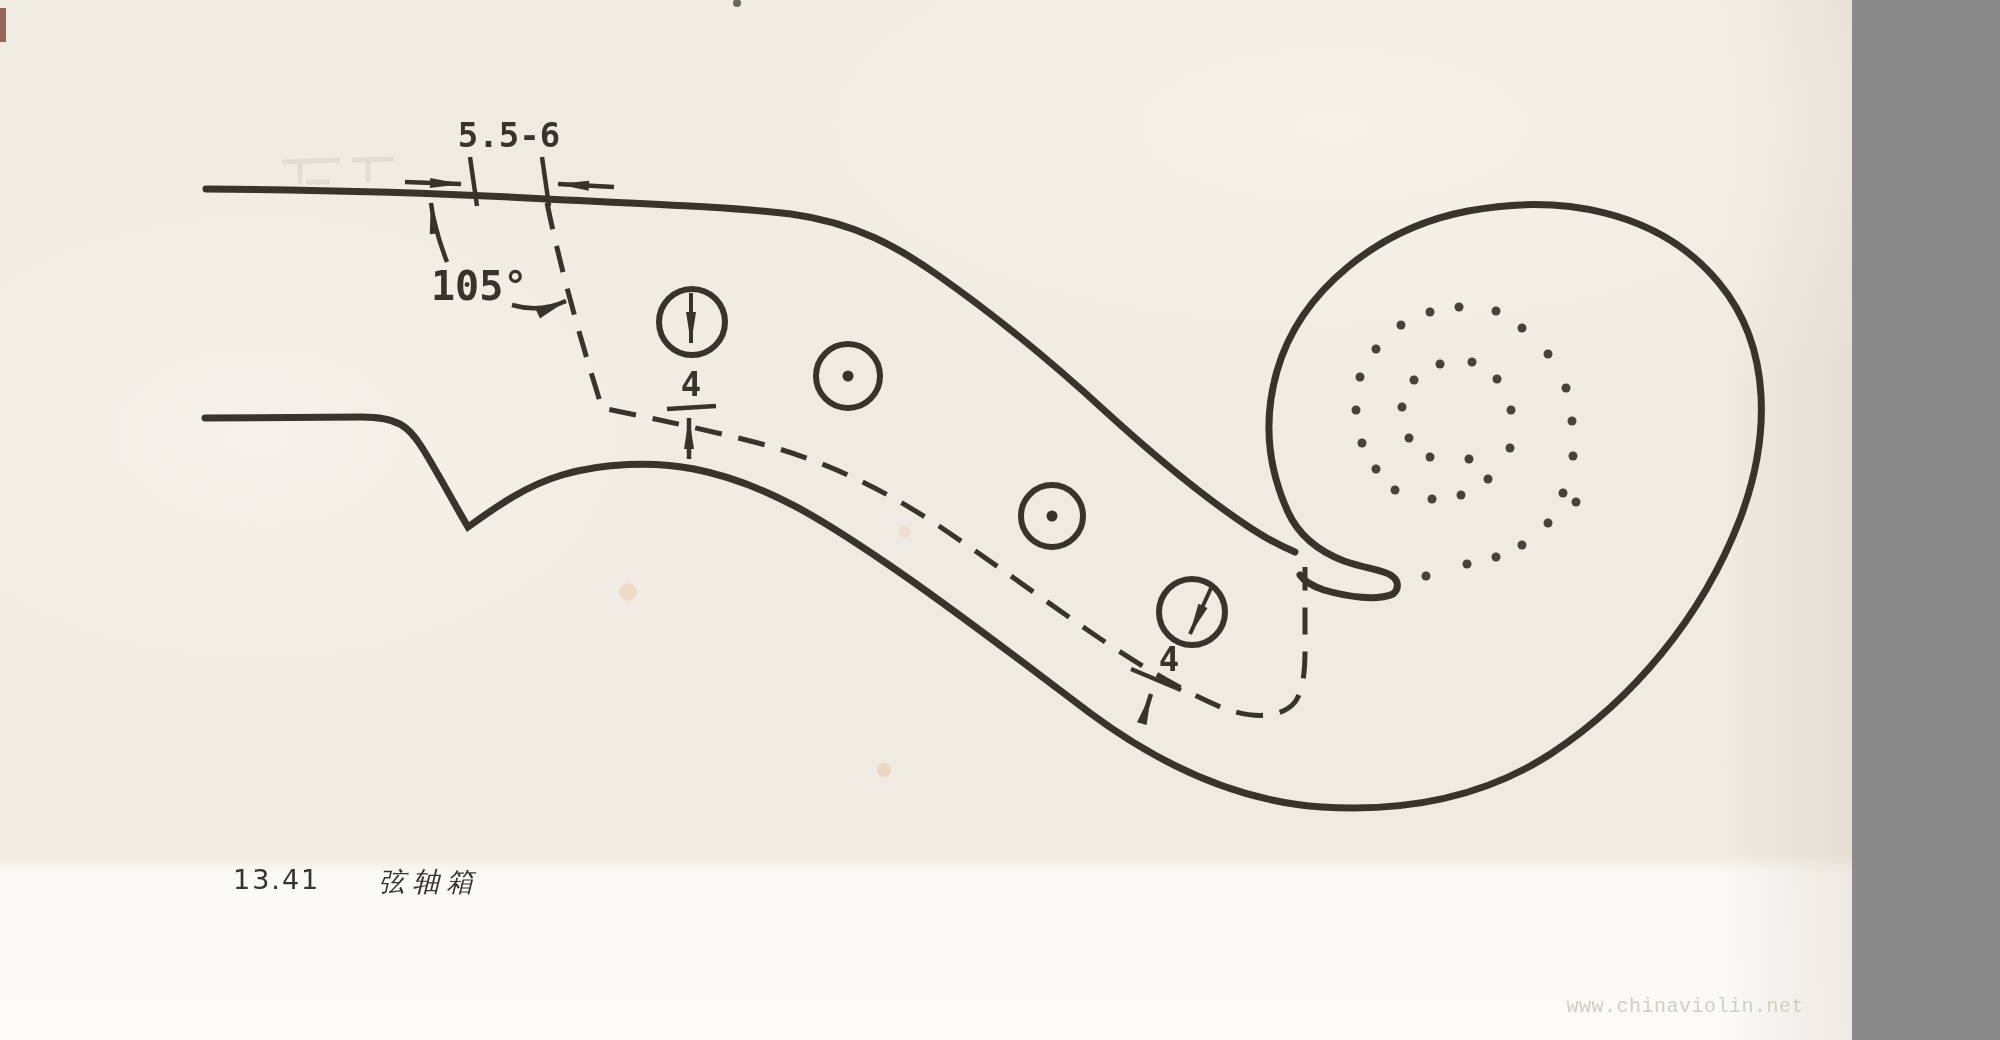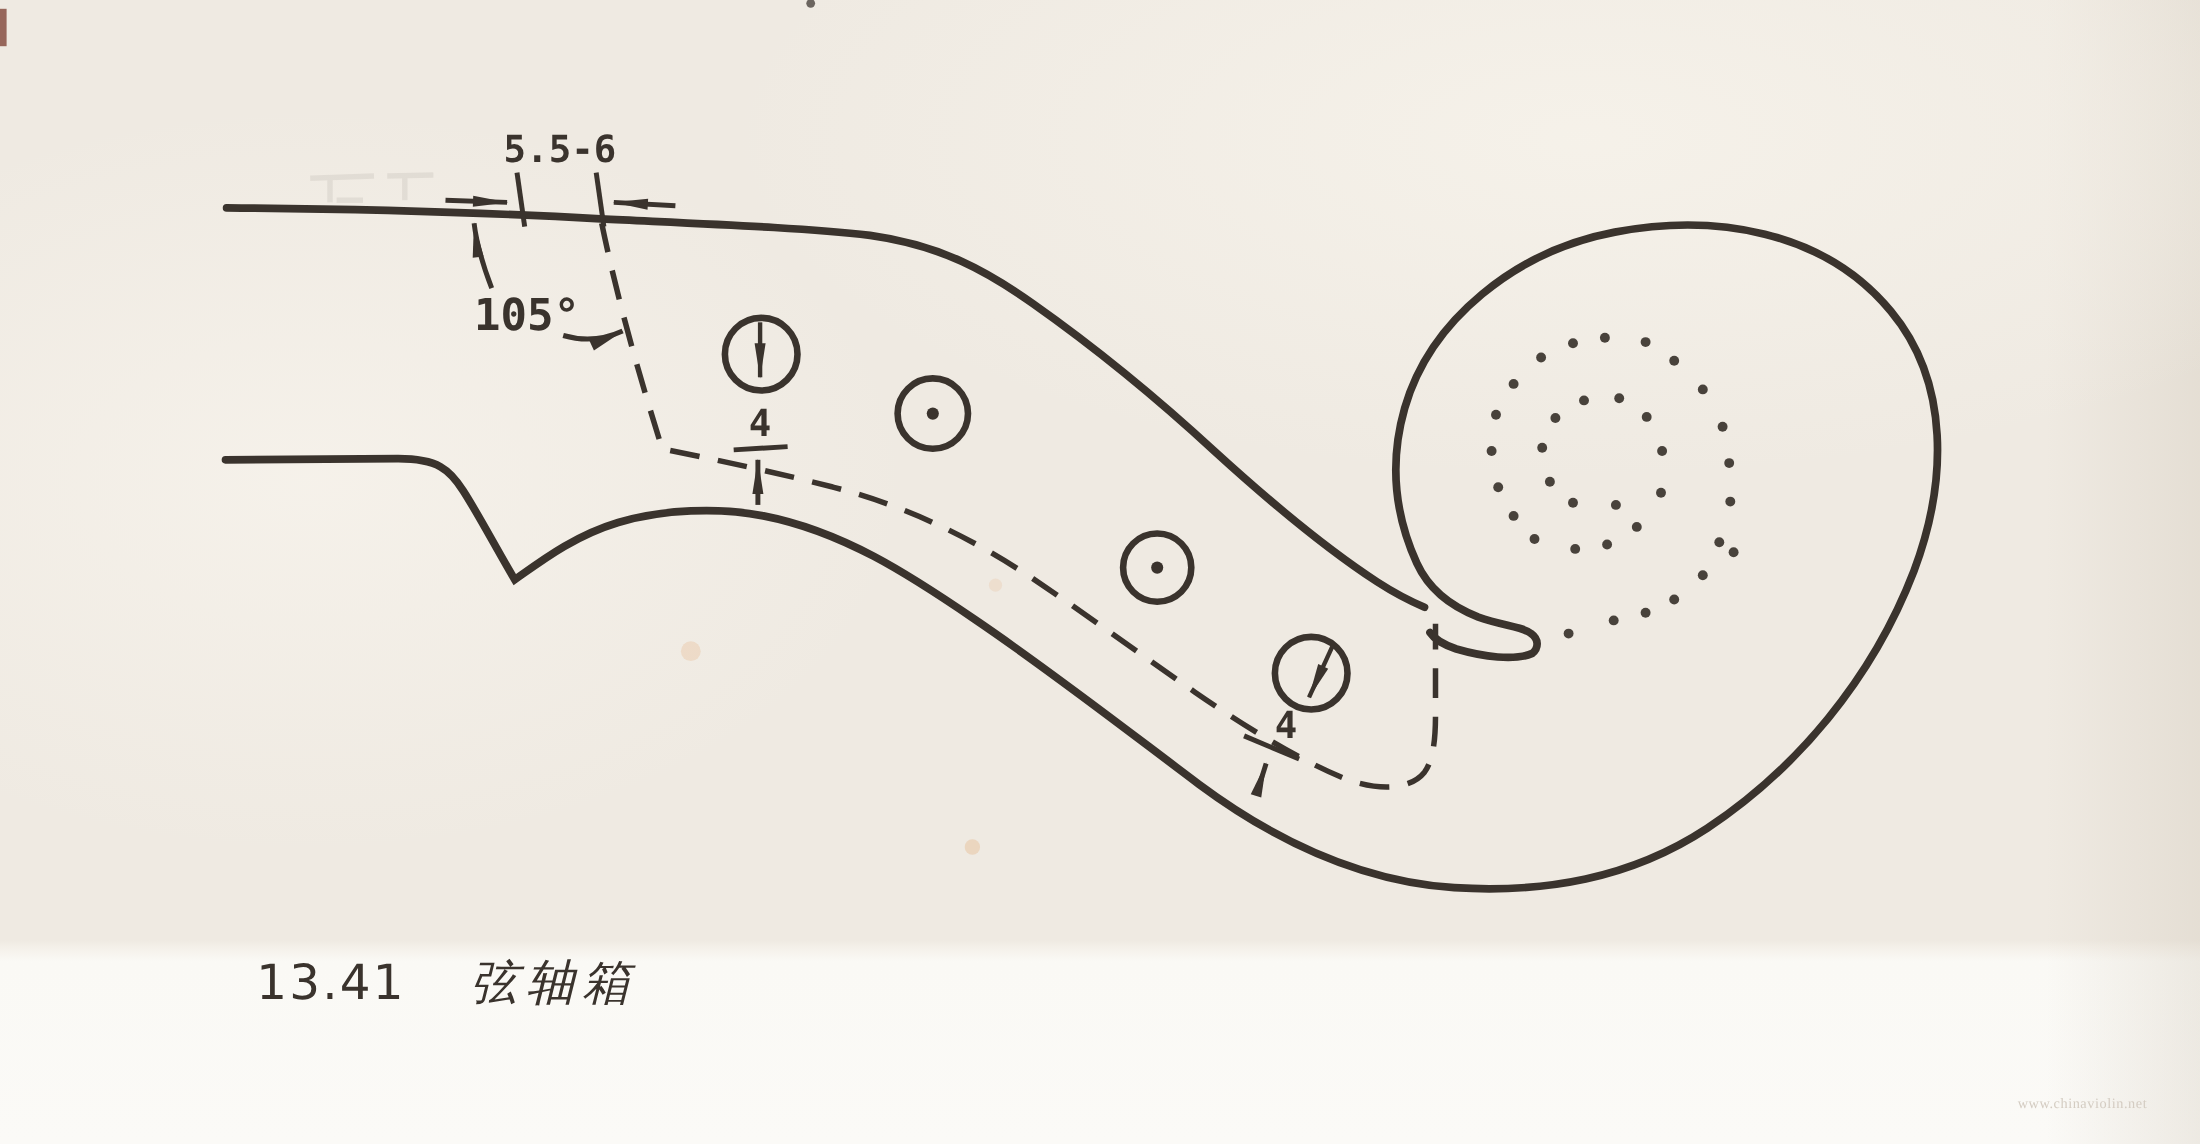--- a/index.html
+++ b/index.html
@@ -1,48 +1,48 @@
 <!DOCTYPE html>
 <html style="--ink: #3a332d; --wm: #d4ccc2;"><head>
 <meta charset="utf-8">
 <style>
   html,body{margin:0;padding:0;background:#8a8a8a;}
   .page{
     position:relative;
-    width:2000px;height:1040px;
+    width:1852px;height:1040px;
     overflow:hidden;
     background:
       radial-gradient(1300px 520px at 72% 12%, rgba(246,242,234,.9) 0%, rgba(246,242,234,0) 60%),
       radial-gradient(1000px 620px at 14% 42%, rgba(247,243,236,.8) 0%, rgba(247,243,236,0) 55%),
       linear-gradient(90deg, rgba(0,0,0,0) 93%, rgba(205,195,180,.30) 100%),
       linear-gradient(180deg,#efeae2 0%,#efeae2 82.2%,#f4f0e9 82.8%,#faf9f5 84%,#fbfaf7 100%);
     font-family:"DejaVu Sans", sans-serif;
   }
   svg text{
     font-family:"DejaVu Sans Mono", monospace;
     font-weight:bold;
     fill:var(--ink,#3a332d);
   }
   .caption{
     position:absolute;
     left:233px; top:864px;
-    display:flex; align-items:center; gap:58px;
+    display:flex; align-items:flex-start; gap:58px;
     color:var(--ink,#3a332d);
-    font-size:44px;
+    font-size:27px;
     font-family:"DejaVu Sans", sans-serif;
   }
   .caption .num{letter-spacing:2px;}
   .caption .title{letter-spacing:7px;font-style:italic;}
   .watermark{
     position:absolute;
     right:48px; top:995px;
-    font-size:13px;
+    font-size:20px;
     letter-spacing:.5px;
     color:var(--wm,#d4ccc2);
-    font-family:Liberation Serif, serif;
+    font-family:Liberation Mono, monospace;
   }
 </style>
 </head>
 <body>
 
 <div class="page">
 
   <svg width="2000" height="1040" viewBox="0 0 2000 1040" style="position:absolute;left:0;top:0;">
     <defs>
       <marker id="arrow" viewBox="0 0 34 18" refX="32" refY="9" markerWidth="34" markerHeight="18" markerUnits="userSpaceOnUse" orient="auto">

